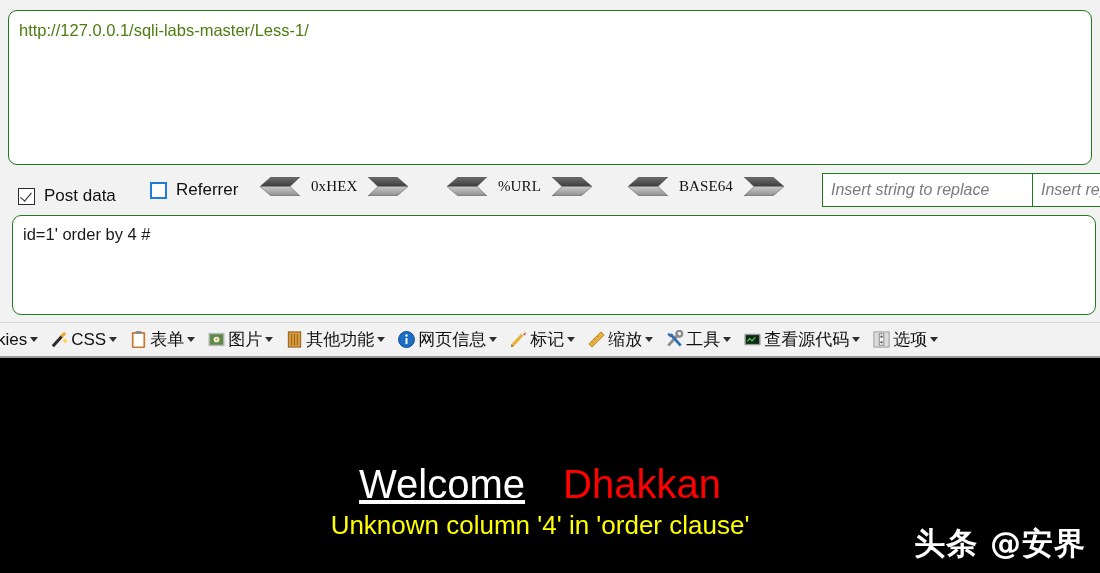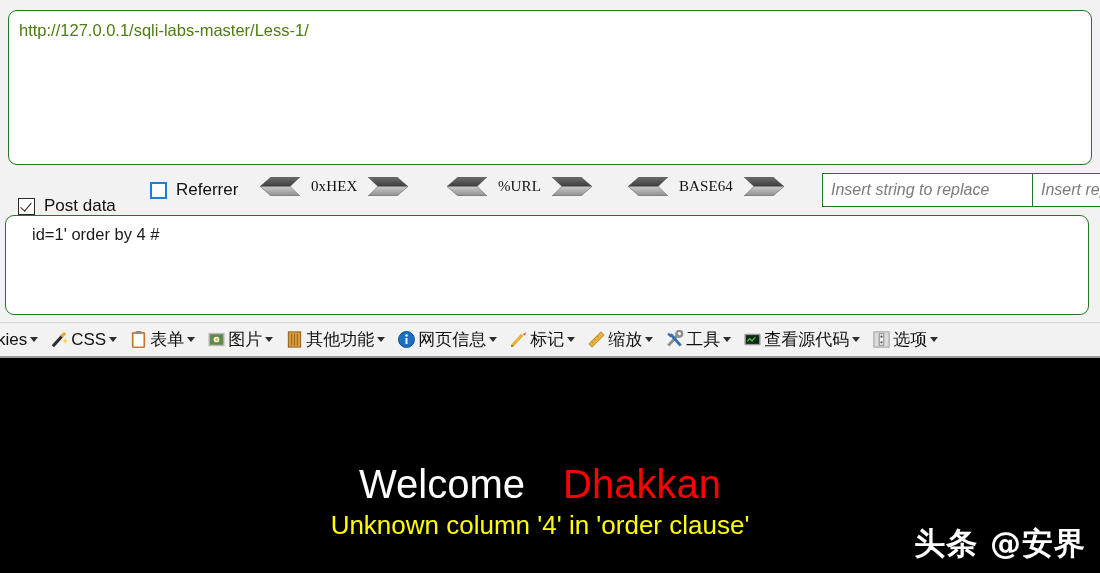--- a/index.html
+++ b/index.html
@@ -128,28 +128,28 @@
     overflow: hidden;
     white-space: nowrap;
     font-family: "Liberation Sans", sans-serif;
   }
   #rep1 { left: 822px; width: 244px; }
   #rep2 { left: 1032px; width: 78px; }
 
   
   .payload-box {
     position: absolute;
-    left: 5px; top: 215px;
+    left: 12px; top: 215px;
     width: 1084px;
     height: 100px;
     box-sizing: border-box;
     background: #ffffff;
     border: 1px solid #1f7a1f;
     border-radius: 9px;
-    padding: 8px 10px 0 26px;
+    padding: 8px 10px 0 10px;
     overflow: hidden;
   }
   .payload-text {
     font-size: 16.5px;
     color: #1a1a1a;
     line-height: 20px;
     white-space: pre;
     font-family: "Liberation Sans", sans-serif;
   }
 
@@ -211,20 +211,21 @@
     width: 1100px;
     text-align: center;
     padding-right: 20px;
     box-sizing: border-box;
     white-space: nowrap;
   }
   .welcome-word {
     font-size: 40px;
     color: #ffffff;
     font-family: "Liberation Sans", sans-serif;
+    text-decoration: underline;
   }
   .dhakkan-word {
     font-size: 40px;
     color: #ff0000;
     margin-left: 38px;
     font-family: "Liberation Sans", sans-serif;
   }
   .error-line {
     position: absolute;
     left: 0; top: 152px;
@@ -252,21 +253,21 @@
 <body>
 
 <div class="hackbar">
 
   <div class="url-box">
     <div class="url-text">http://127.0.0.1/sqli-labs-master/Less-1/</div>
   </div>
 
   <div class="ctrl-row">
 
-    <div class="chk-wrap" style="left:18px; top:22px;justify-content:space-between;">
+    <div class="chk-wrap" style="left:18px; top:12px;justify-content:space-between;">
       <span class="chk checked"></span>
       <span class="chk-label">Post data</span>
     </div>
 
     <div class="chk-wrap" style="left:150px; top:6px;">
       <span class="chk unchecked"></span>
       <span class="chk-label">Referrer</span>
     </div>
 
     <div class="enc-group" style="left:260px;">

